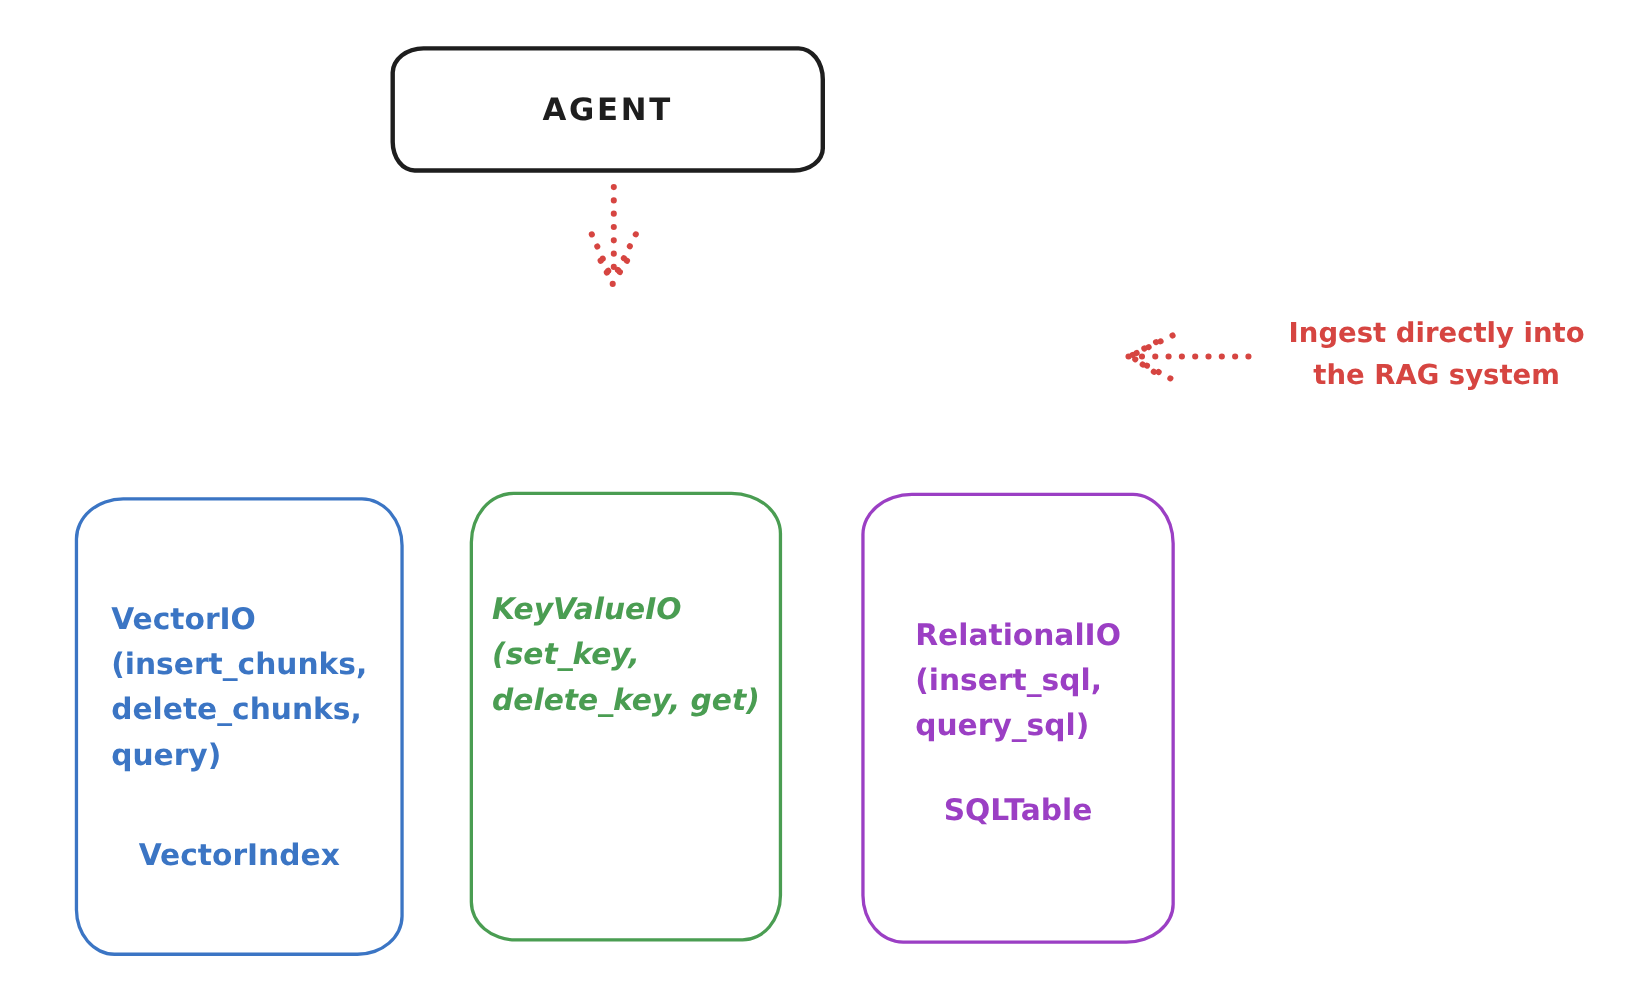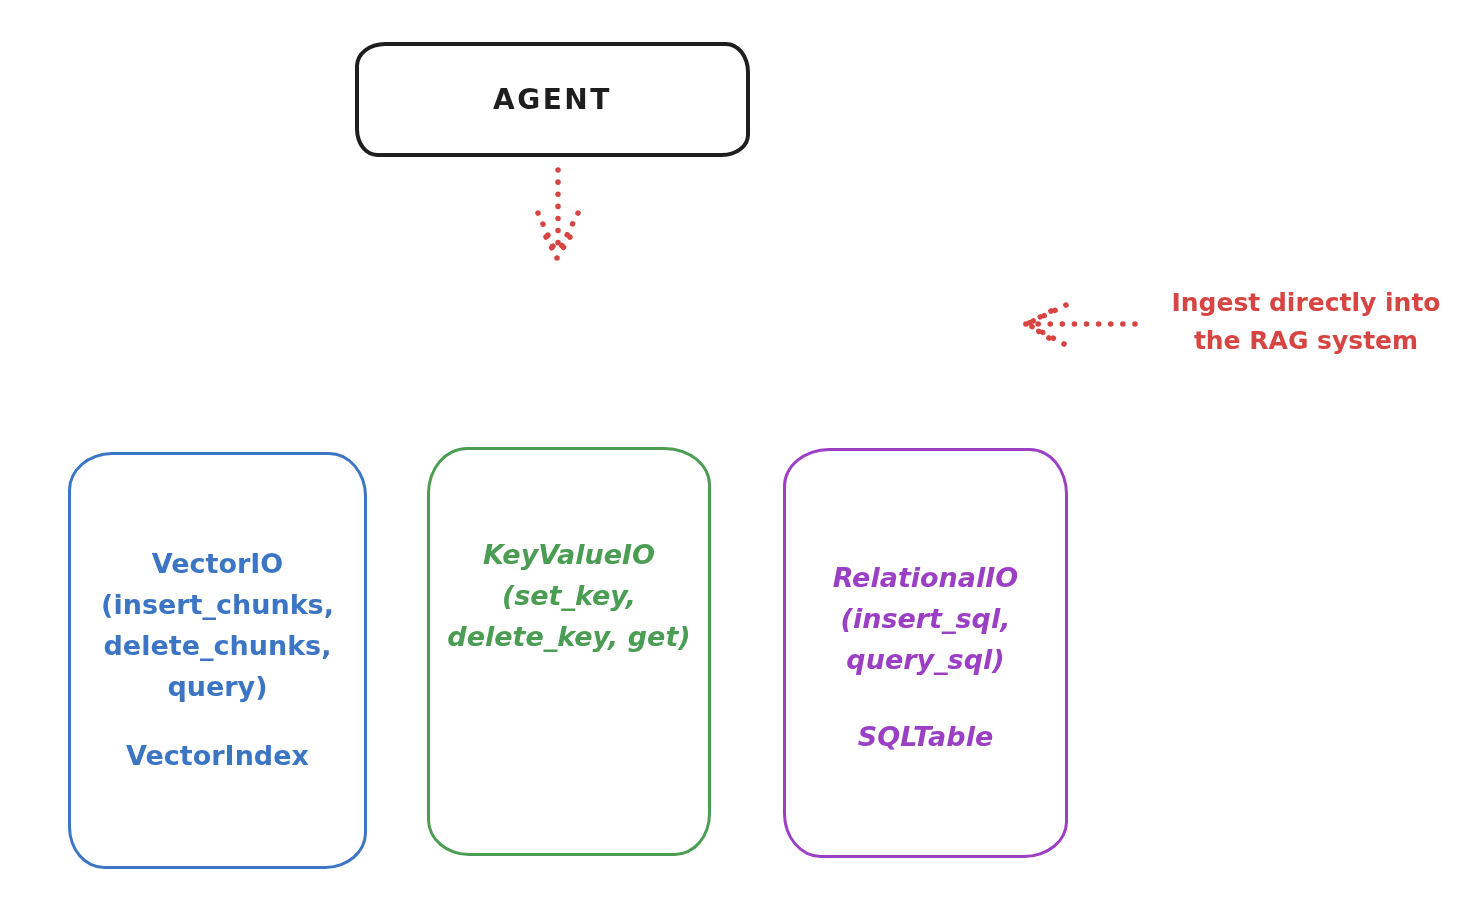--- a/index.html
+++ b/index.html
@@ -50,50 +50,48 @@
     text-align: center;
     white-space: pre-line;
   }
   .iobox {
     position: absolute;
     box-sizing: border-box;
     background: #ffffff;
     display: flex;
     flex-direction: column;
     align-items: center;
-    text-align: center;
     font-size: 27px;
     font-weight: bold;
     line-height: 41px;
   }
   .iobox .methods { white-space: pre-line; }
   .iobox-vector {
     left: 68px; top: 452px; width: 299px; height: 417px;
     border: 3.5px solid var(--blue, #3b75c4);
     border-radius: 44px 38px 42px 36px / 38px 44px 36px 42px;
     color: var(--blue, #3b75c4);
     padding-top: 88px;
   }
-  .iobox-vector .index-label { margin-top: 28px; }
+  .iobox-vector .index-label { margin-top: 50px; }
   .iobox-keyvalue {
     left: 427px; top: 447px; width: 284px; height: 409px;
     border: 3.5px solid var(--green, #4a9d52);
     border-radius: 40px 46px 36px 42px / 46px 38px 42px 36px;
     color: var(--green, #4a9d52);
     padding-top: 84px;
     font-style: italic;
   }
   .iobox-keyvalue .index-label { margin-top: 36px; }
   .iobox-relational {
     left: 783px; top: 448px; width: 285px; height: 410px;
     border: 3.5px solid var(--purple, #9b3fc4);
     border-radius: 46px 38px 44px 38px / 38px 46px 36px 44px;
     color: var(--purple, #9b3fc4);
     padding-top: 106px;
-    font-style: italic;
   }
   .iobox-relational .index-label { margin-top: 36px; }
 </style>
 </head>
 <body>
 
 <div class="canvas">
 
   <div class="box box-agent">
     <span class="node-label">AGENT</span>

